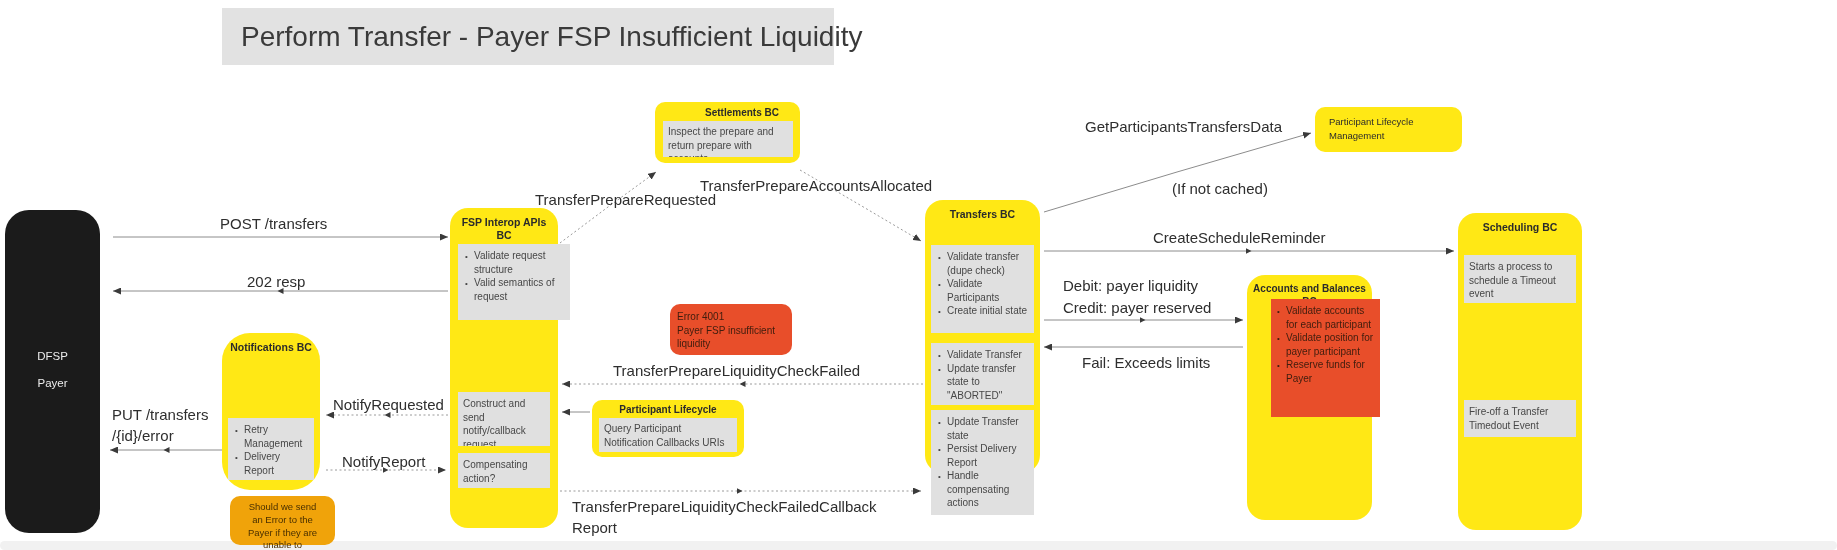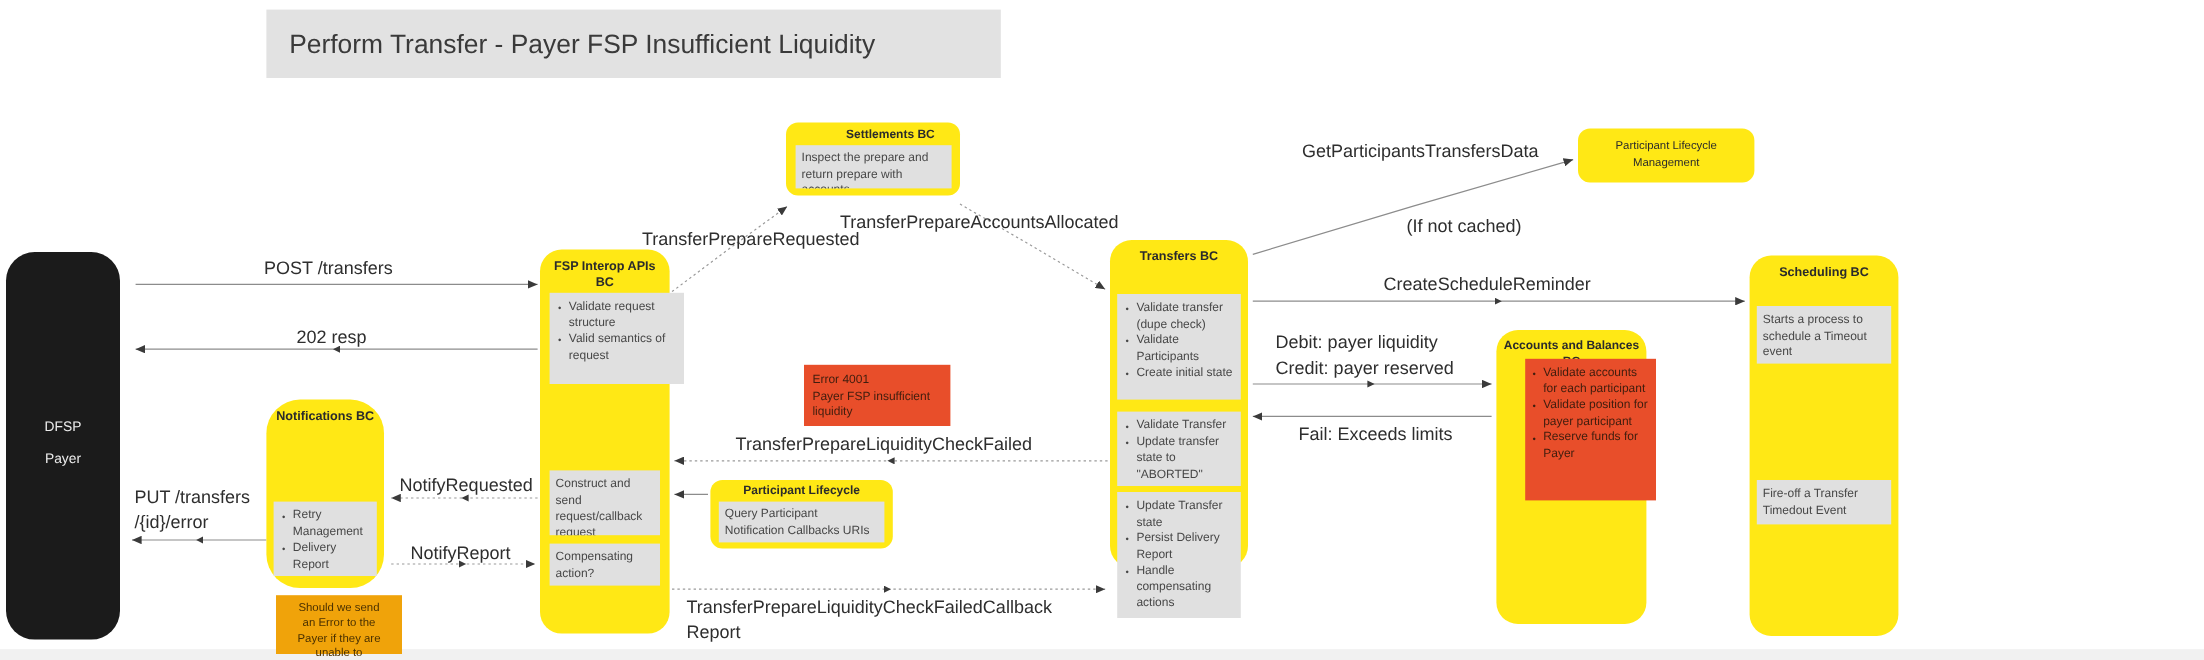--- a/index.html
+++ b/index.html
@@ -3,25 +3,25 @@
 <meta charset="utf-8">
 <style>
   html,body { margin:0; padding:0; background:#ffffff; }
   * { box-sizing:border-box; }
   #canvas {
     position:relative; width:1837px; height:550px; overflow:hidden;
     font-family:"Liberation Sans","DejaVu Sans",sans-serif; color:#2e2e2e;
     background:#ffffff;
   }
   #wires { position:absolute; left:0; top:0; z-index:1; pointer-events:none; }
-  .node { position:absolute; z-index:2; }
+  .node { position:absolute; z-index:2;border-radius:10px; }
   .title-bar {
     position:absolute; left:222px; top:8px; width:612px; height:57px;
     background:var(--title_bg,#e2e2e2); z-index:2;
-    font-size:22px; color:#3a3a3a; line-height:57px; padding-left:19px;
+    font-size:28px; color:#3a3a3a; line-height:57px; padding-left:19px;
     white-space:nowrap;
   }
   .actor {
     left:5px; top:210px; width:95px; height:323px; background:var(--black,#1b1b1b);
     border-radius:24px; color:#ececec; font-size:11.5px; text-align:center;
   }
   .actor .a1 { position:absolute; width:100%; top:140px; }
   .actor .a2 { position:absolute; width:100%; top:167px; }
   .ybox { background:var(--yellow,#ffe815); border-radius:18px; }
   .ybox-sm { background:var(--yellow,#ffe815); border-radius:10px; }
@@ -102,21 +102,21 @@
   <div class="node note-orange">Should we send an Error to the Payer if they are unable to Transact?</div>
 
   <div class="node ybox" style="left:450px; top:208px; width:108px; height:320px;">
     <div class="bc-header">FSP Interop APIs BC</div>
     <div class="panel" style="left:8px; top:36px; width:112px; height:76px;">
       <ul class="bullets">
           <li>Validate request structure</li>
           <li>Valid semantics of request</li>
         </ul>
     </div>
-    <div class="panel" style="left:8px; top:184px; width:92px; height:54px;">Construct and send request/callback request</div>
+    <div class="panel" style="left:8px; top:184px; width:92px; height:54px;">Construct and send notify/callback request</div>
     <div class="panel" style="left:8px; top:245px; width:92px; height:35px;">Compensating action?</div>
   </div>
 
   <div class="node ybox-sm" style="left:655px; top:102px; width:145px; height:61px;padding-left:29px;">
     <div class="bc-header" style="padding-top:5px; font-size:10px;">Settlements BC</div>
     <div class="panel" style="left:8px; top:19px; width:130px; height:36px; padding:4px 5px;">Inspect the prepare and return prepare with accounts</div>
   </div>
 
   <div class="node ybox-sm" style="left:592px; top:400px; width:152px; height:57px;">
     <div class="bc-header" style="padding-top:4px; font-size:10px; font-weight:700;">Participant Lifecycle</div>
@@ -162,21 +162,21 @@
         </ul>
     </div>
   </div>
 
   <div class="node ybox" style="left:1458px; top:213px; width:124px; height:317px;">
     <div class="bc-header">Scheduling BC</div>
     <div class="panel" style="left:6px; top:42px; width:112px; height:48px;">Starts a process to schedule a Timeout event</div>
     <div class="panel" style="left:6px; top:187px; width:112px; height:37px;">Fire-off a Transfer Timedout Event</div>
   </div>
 
-  <div class="node ybox-sm" style="left:1315px; top:107px; width:147px; height:45px; font-size:9.5px; text-align:center; color:#2b2b2b; padding:8px 14px; line-height:1.45;">Participant Lifecycle Management</div>
+  <div class="node ybox-sm" style="left:1315px; top:107px; width:147px; height:45px; font-size:9.5px; color:#2b2b2b; padding:8px 14px; line-height:1.45;">Participant Lifecycle Management</div>
 
   <div class="msg" style="left:220px; top:213px;">POST /transfers</div>
   <div class="msg" style="left:247px; top:271px;">202 resp</div>
   <div class="msg" style="left:112px; top:404px;">
     <div>PUT /transfers</div>
     <div>/{id}/error</div>
   </div>
   <div class="msg" style="left:333px; top:394px;">NotifyRequested</div>
   <div class="msg" style="left:342px; top:451px;">NotifyReport</div>
   <div class="msg" style="left:535px; top:189px;">TransferPrepareRequested</div>

